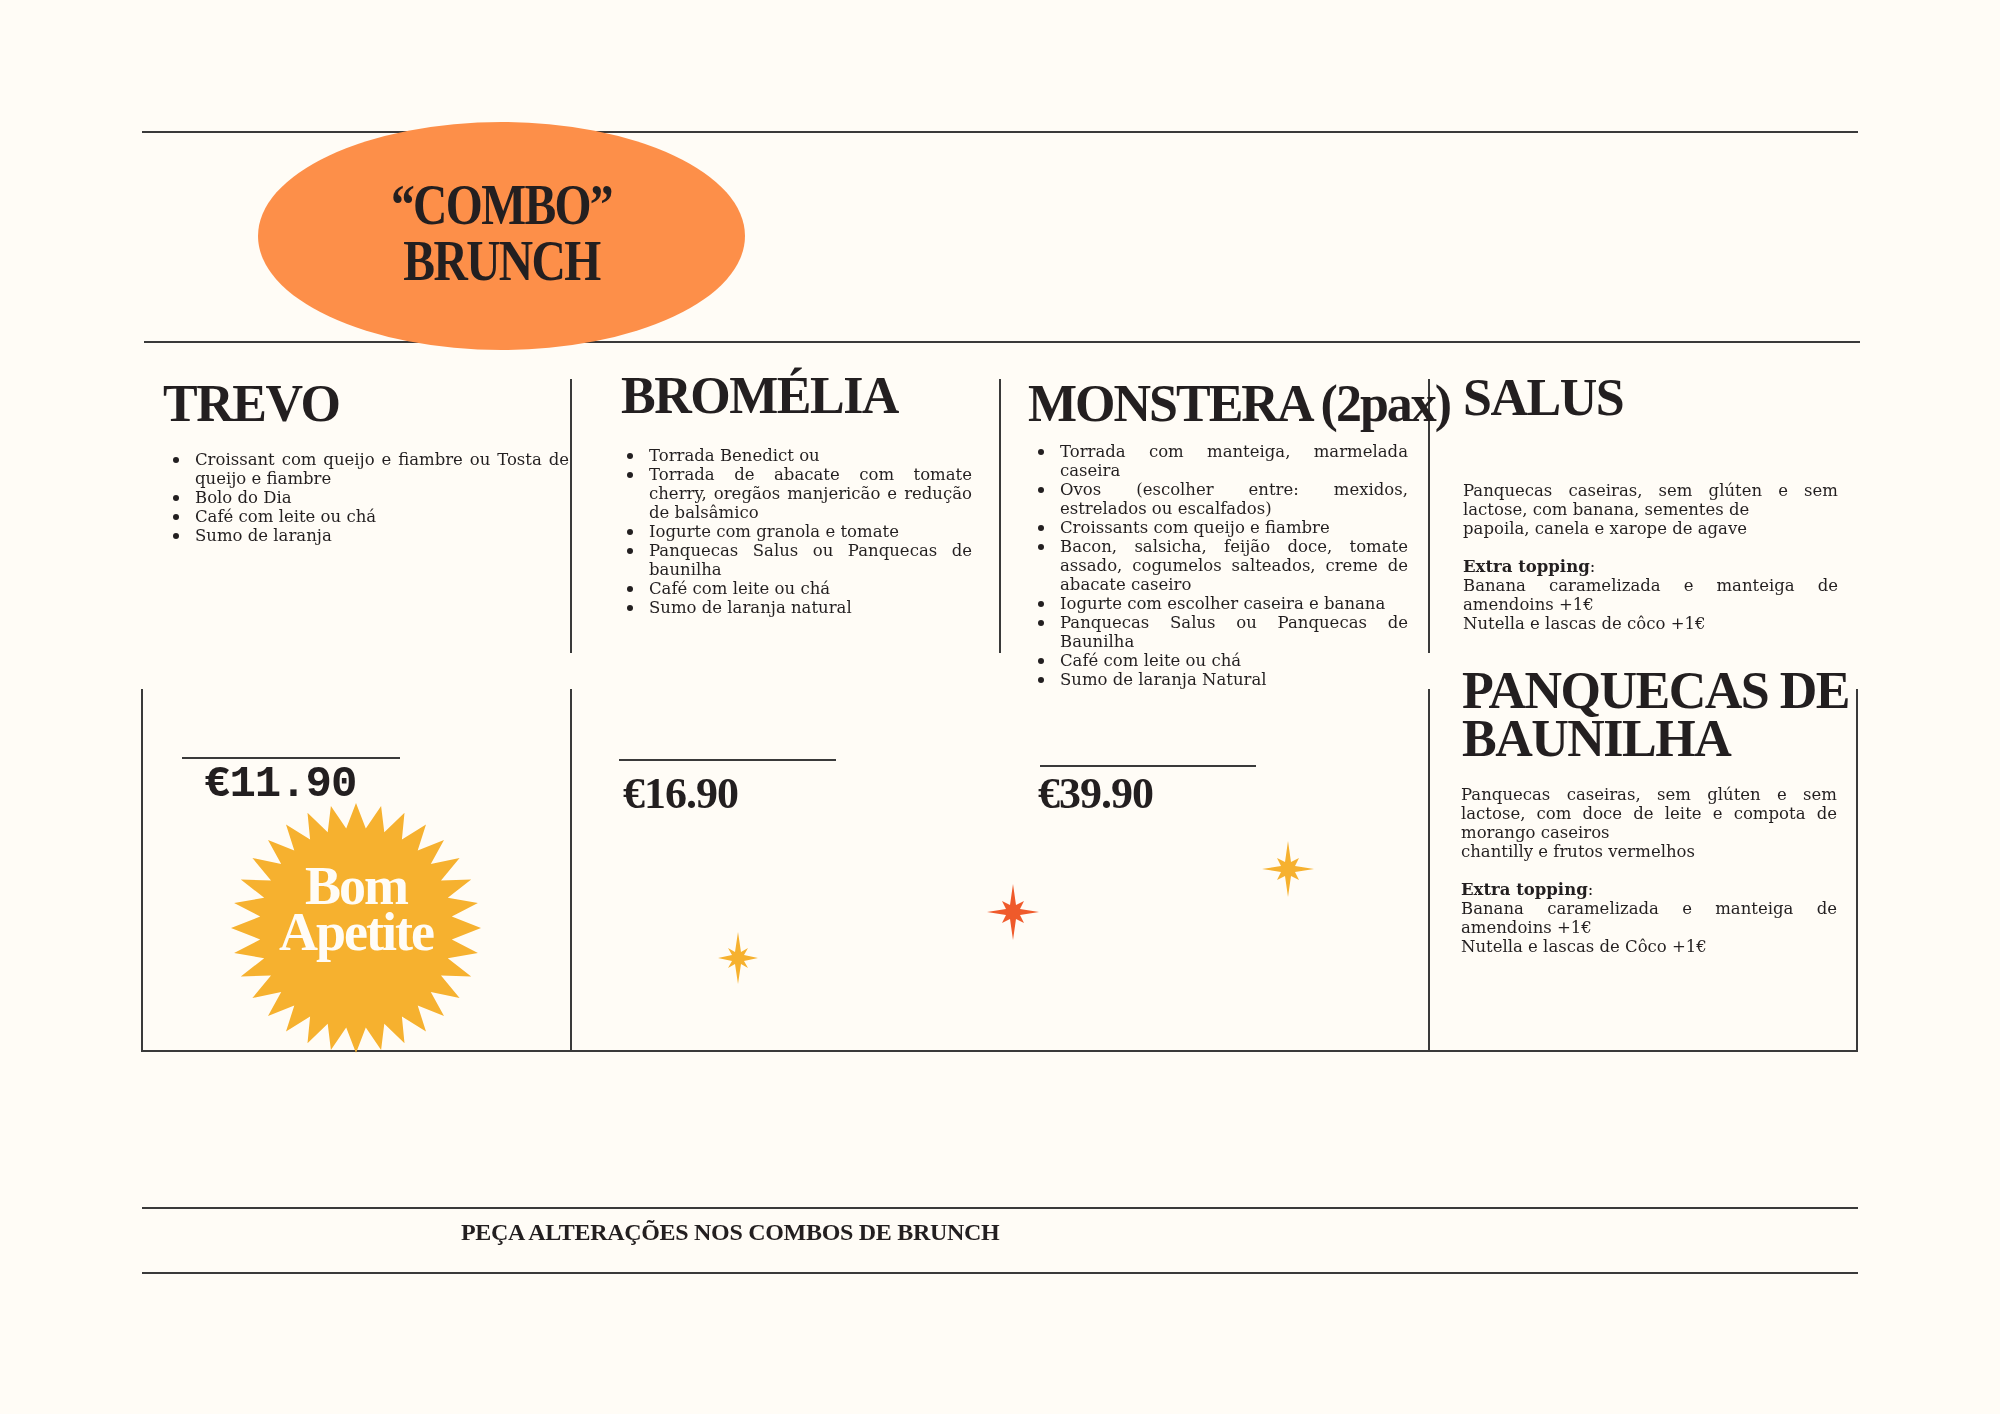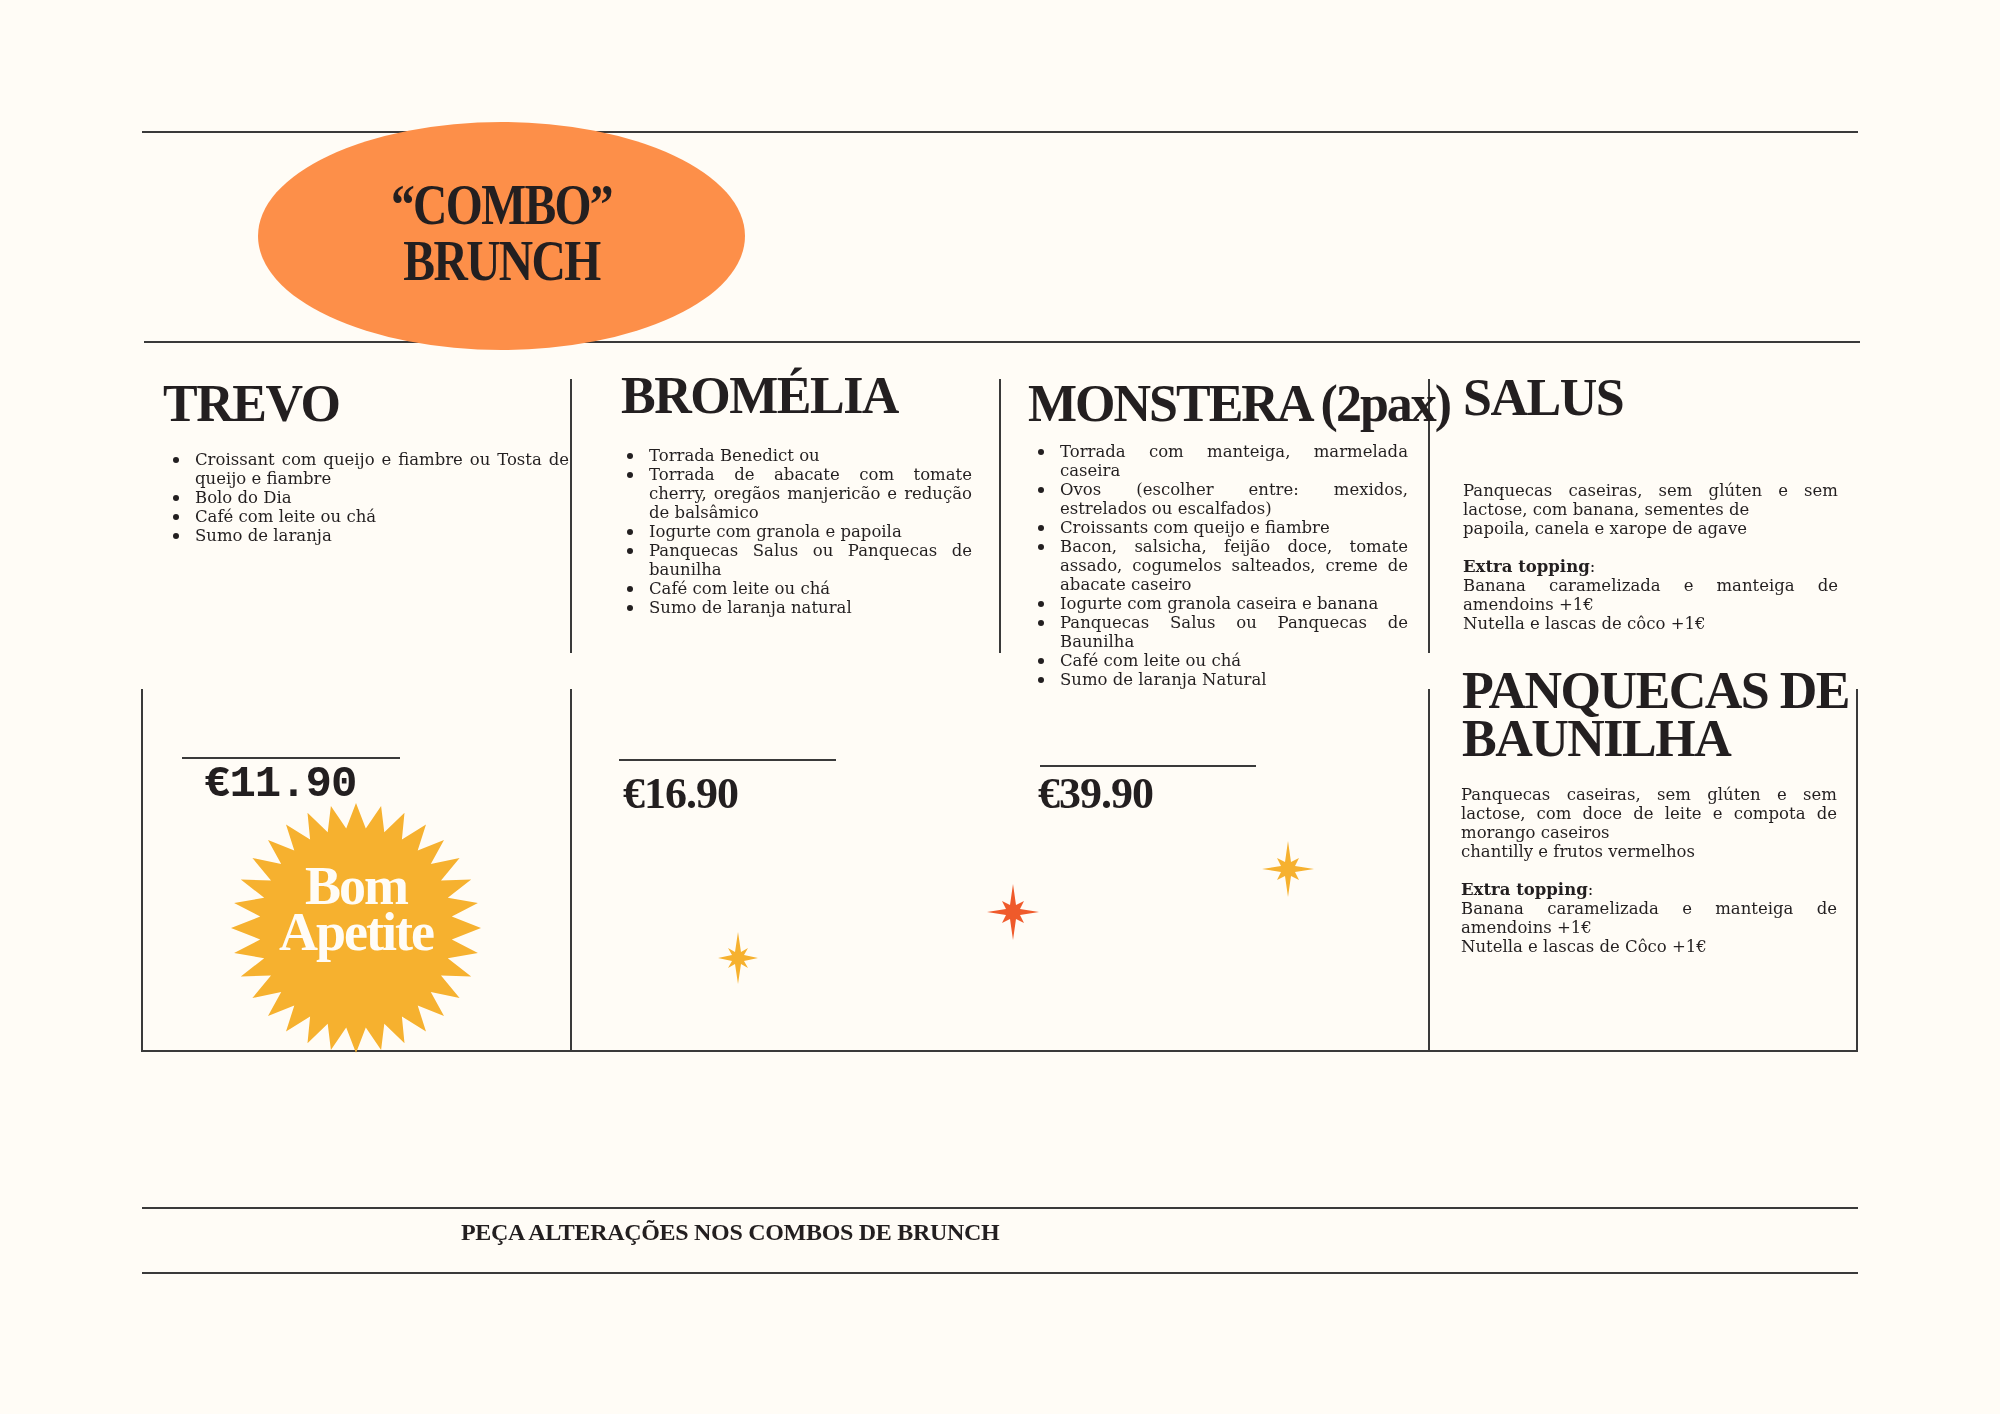--- a/index.html
+++ b/index.html
@@ -100,37 +100,37 @@
   </ul>
   <div class="hline" style="left:182px; top:757px; width:218px;"></div>
   <div class="price" style="left:204px; top:762px;font-family:Liberation Mono, monospace;">€11.90</div>
 </section>
 
 <section>
   <div class="col-title" style="left:621px; top:368px;">BROMÉLIA</div>
   <ul class="menu" style="left:631px; top:446px; width:323px;">
     <li>Torrada Benedict ou</li>
     <li>Torrada de abacate com tomate cherry, oregãos  manjericão e redução de balsâmico</li>
-    <li>Iogurte com granola e papoila</li>
+    <li>Iogurte com granola e tomate</li>
     <li>Panquecas Salus ou Panquecas de baunilha</li>
     <li>Café com leite ou chá</li>
     <li>Sumo de laranja natural</li>
   </ul>
   <div class="hline" style="left:619px; top:759px; width:217px;"></div>
   <div class="price" style="left:623px; top:772px;">€16.90</div>
 </section>
 
 <section>
   <div class="col-title" style="left:1028px; top:376px; letter-spacing:-2px;">MONSTERA (2pax)</div>
   <ul class="menu" style="left:1042px; top:442px; width:348px;">
     <li>Torrada com manteiga, marmelada caseira</li>
     <li>Ovos (escolher entre: mexidos, estrelados ou escalfados)</li>
     <li>Croissants com queijo e fiambre</li>
     <li>Bacon, salsicha, feijão doce, tomate assado, cogumelos salteados, creme de abacate caseiro</li>
-    <li>Iogurte com granola caseira e banana</li>
+    <li>Iogurte com escolher caseira e banana</li>
     <li>Panquecas Salus ou Panquecas de Baunilha</li>
     <li>Café com leite ou chá</li>
     <li>Sumo de laranja Natural</li>
   </ul>
   <div class="hline" style="left:1040px; top:765px; width:216px;"></div>
   <div class="price" style="left:1038px; top:772px;">€39.90</div>
 </section>
 
 <section>
   <div class="side-title" style="left:1463px; top:374px;">

